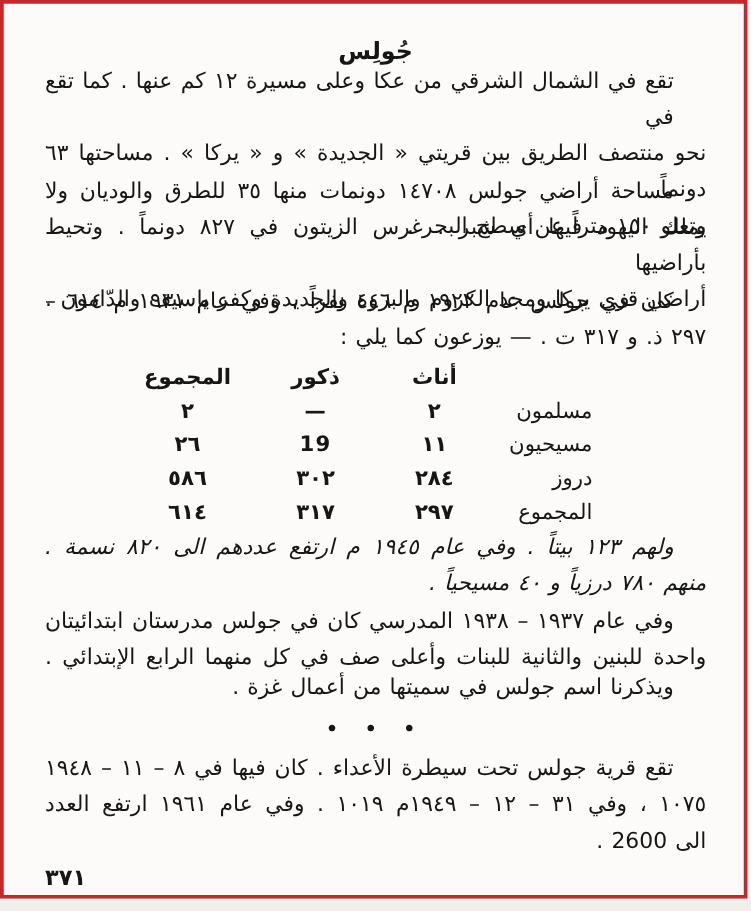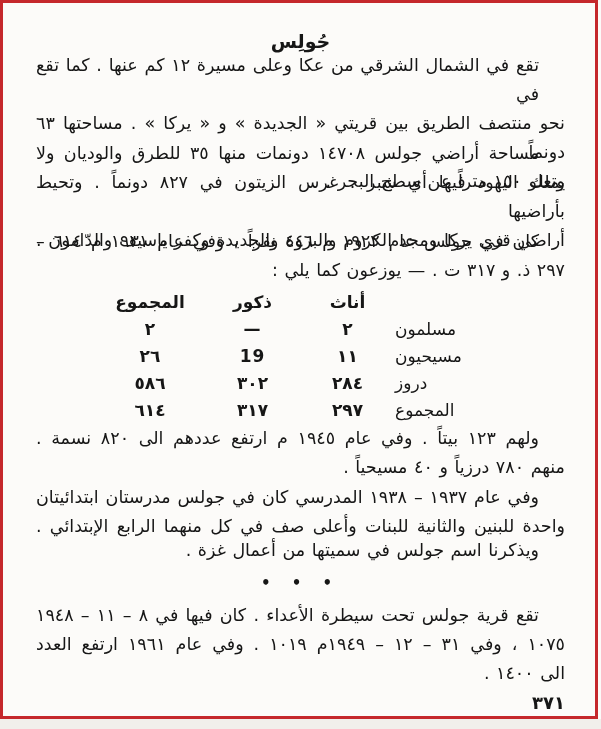--- a/index.html
+++ b/index.html
@@ -36,48 +36,48 @@
     font-size:17.5px;
     line-height:29px;
     word-spacing:1px;
   }
   .line{display:block;text-align:justify;text-align-last:justify;}
   .line.last{text-align-last:right;}
   .line.indent{padding-right:26px;}
   .p1{top:51px;}
   .p2{top:139px;}
   .p3{top:227px;}
-  .p4{top:424px;}
+  .p4{top:424px;font-style:italic;}
   .p5{top:483px;}
   .p6{top:536px;}
   .p7{top:601px;}
   .pop-table{
     position:absolute;top:291px;left:95px;width:385px;
     direction:rtl;
     display:grid;
     grid-template-columns:85px 95px 95px 110px; 
     font-size:17px;
     row-gap:4px;
   }
   .pop-table .cell{
     height:23px;line-height:23px;
     text-align:center;
   }
-  .pop-table .cell.label{text-align:left;padding-right:6px;}
+  .pop-table .cell.label{text-align:right;padding-right:6px;}
   .pop-table .cell.head{font-weight:bold;}
   .pop-table .cell.value{font-weight:bold;letter-spacing:1px;}
   .dots-separator{
     position:absolute;top:574px;left:36px;right:36px;
     text-align:center;
     font-size:15px;font-weight:bold;
     letter-spacing:8px;
   }
   .page-number{
     position:absolute;top:692px;left:36px;right:36px;
-    text-align:right;
+    text-align:left;
     font-size:18px;font-weight:bold;
     letter-spacing:2px;
   }
 </style>
 </head>
 <body>
 
 <div class="scan-frame"></div>
 <div class="bottom-strip"></div>
 
@@ -139,16 +139,16 @@
 
 <div class="para p6">
   <span class="line last indent">ويذكرنا اسم جولس في سميتها من أعمال غزة .</span>
 </div>
 
 <div class="dots-separator">• • •</div>
 
 <div class="para p7">
   <span class="line indent">تقع قرية جولس تحت سيطرة الأعداء . كان فيها في ٨ – ١١ – ١٩٤٨</span>
   <span class="line">١٠٧٥ ، وفي ٣١ – ١٢ – ١٩٤٩م ١٠١٩ . وفي عام ١٩٦١ ارتفع العدد</span>
-  <span class="line last">الى ١٤٠٠ .</span>
+  <span class="line last">الى 2600 .</span>
 </div>
 
 <div class="page-number">٣٧١</div>
 
 </body></html>

